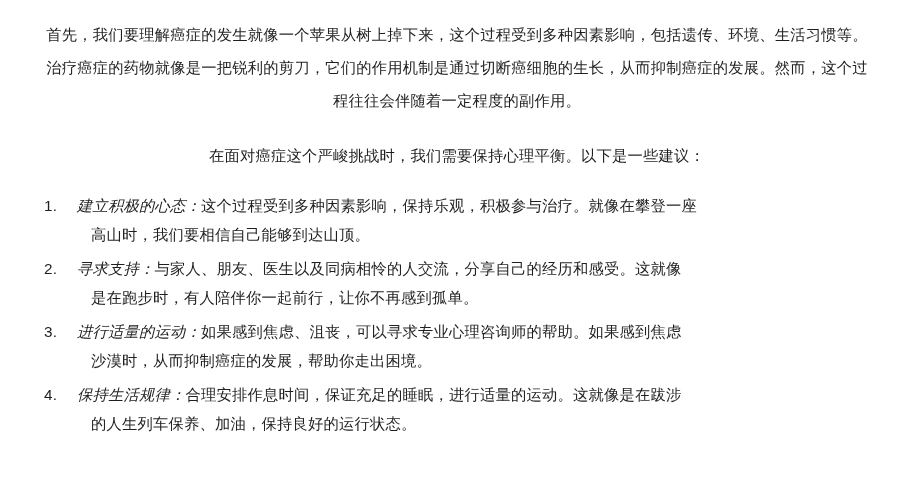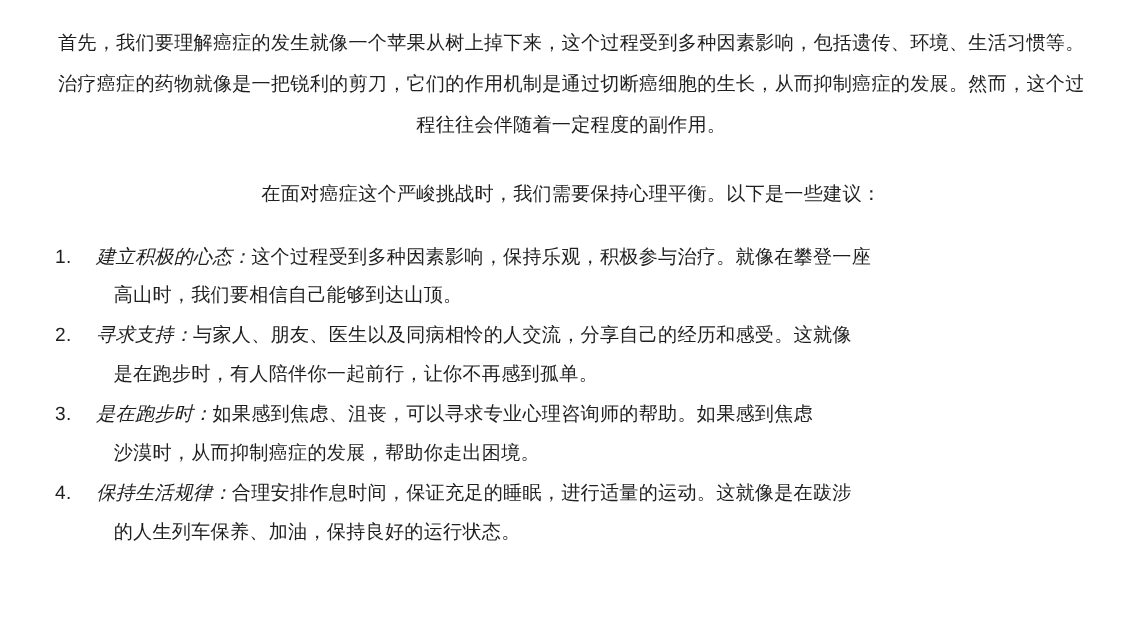--- a/index.html
+++ b/index.html
@@ -61,20 +61,21 @@
   .item-text {
     display: block;
   }
   .item-title {
     white-space: nowrap;
     font-style: italic;
   }
   .item-cont {
     display: block;
     padding-left: 14px;
+    font-family: Liberation Mono, monospace;
   }
 </style>
 </head>
 <body>
 
 <div class="page">
 
   <p class="para first">首先，我们要理解癌症的发生就像一个苹果从树上掉下来，这个过程受到多种因素影响，包括遗传、环境、生活习惯等。治疗癌症的药物就像是一把锐利的剪刀，它们的作用机制是通过切断癌细胞的生长，从而抑制癌症的发展。然而，这个过程往往会伴随着一定程度的副作用。</p>
 
   <p class="para second">在面对癌症这个严峻挑战时，我们需要保持心理平衡。以下是一些建议：</p>
@@ -93,21 +94,21 @@
       <span class="num">2.</span>
       <span class="item-text">
         <span class="item-title">寻求支持：</span><span>与家人、朋友、医生以及同病相怜的人交流，分享自己的经历和感受。这就像</span>
         <span class="item-cont">是在跑步时，有人陪伴你一起前行，让你不再感到孤单。</span>
       </span>
     </li>
 
     <li>
       <span class="num">3.</span>
       <span class="item-text">
-        <span class="item-title">是在跑步时：</span><span>如果感到焦虑、沮丧，可以寻求专业心理咨询师的帮助。如果感到焦虑</span>
+        <span class="item-title">进行适量的运动：</span><span>如果感到焦虑、沮丧，可以寻求专业心理咨询师的帮助。如果感到焦虑</span>
         <span class="item-cont">沙漠时，从而抑制癌症的发展，帮助你走出困境。</span>
       </span>
     </li>
 
     <li>
       <span class="num">4.</span>
       <span class="item-text">
         <span class="item-title">保持生活规律：</span><span>合理安排作息时间，保证充足的睡眠，进行适量的运动。这就像是在跋涉</span>
         <span class="item-cont">的人生列车保养、加油，保持良好的运行状态。</span>
       </span>

